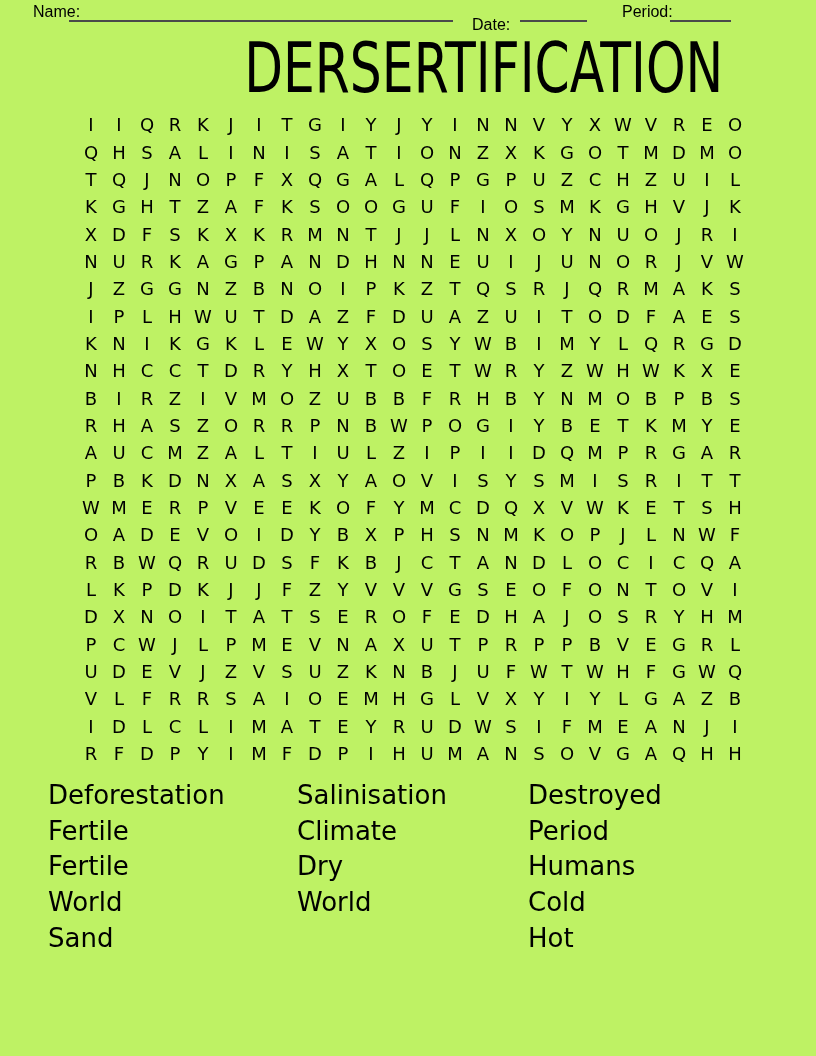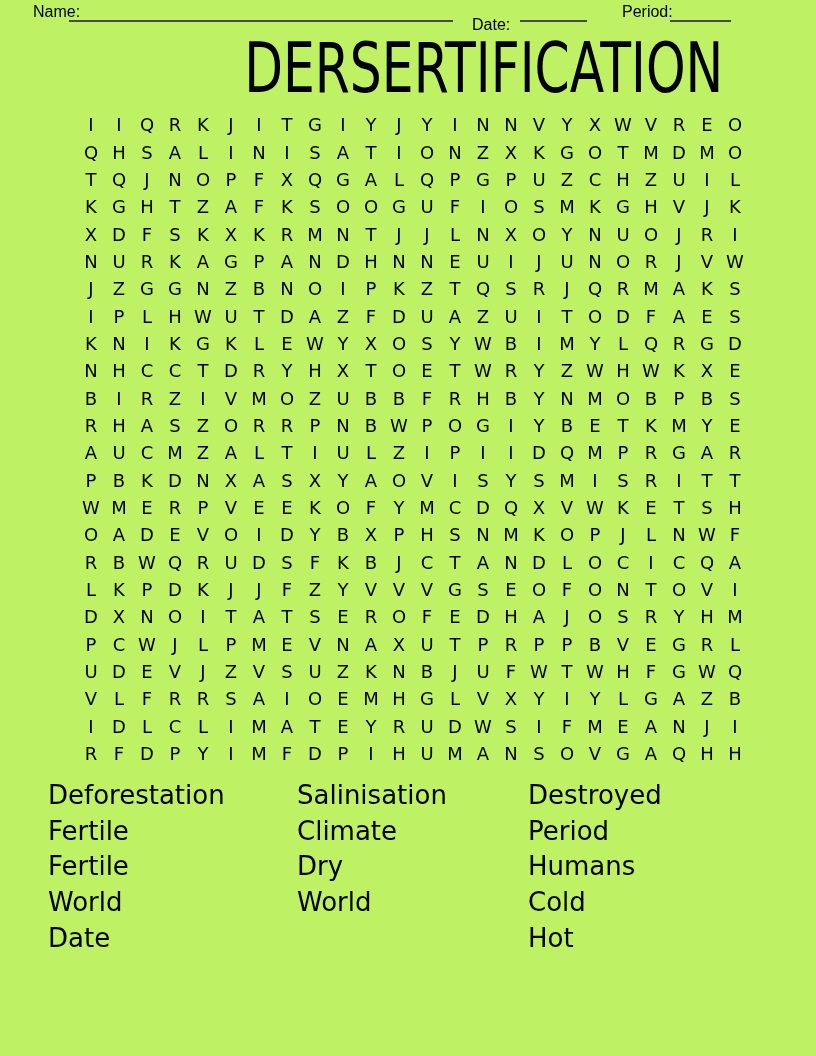--- a/index.html
+++ b/index.html
@@ -681,21 +681,21 @@
       <span class="cell">H</span>
       <span class="cell">H</span>
     </div>
 
   <div>
     <div class="words-col words-col-1">
         <div class="word">Deforestation</div>
         <div class="word">Fertile</div>
         <div class="word">Fertile</div>
         <div class="word">World</div>
-        <div class="word">Date</div>
+        <div class="word">Sand</div>
       </div>
     <div class="words-col words-col-2">
         <div class="word">Salinisation</div>
         <div class="word">Climate</div>
         <div class="word">Dry</div>
         <div class="word">World</div>
       </div>
     <div class="words-col words-col-3">
         <div class="word">Destroyed</div>
         <div class="word">Period</div>

